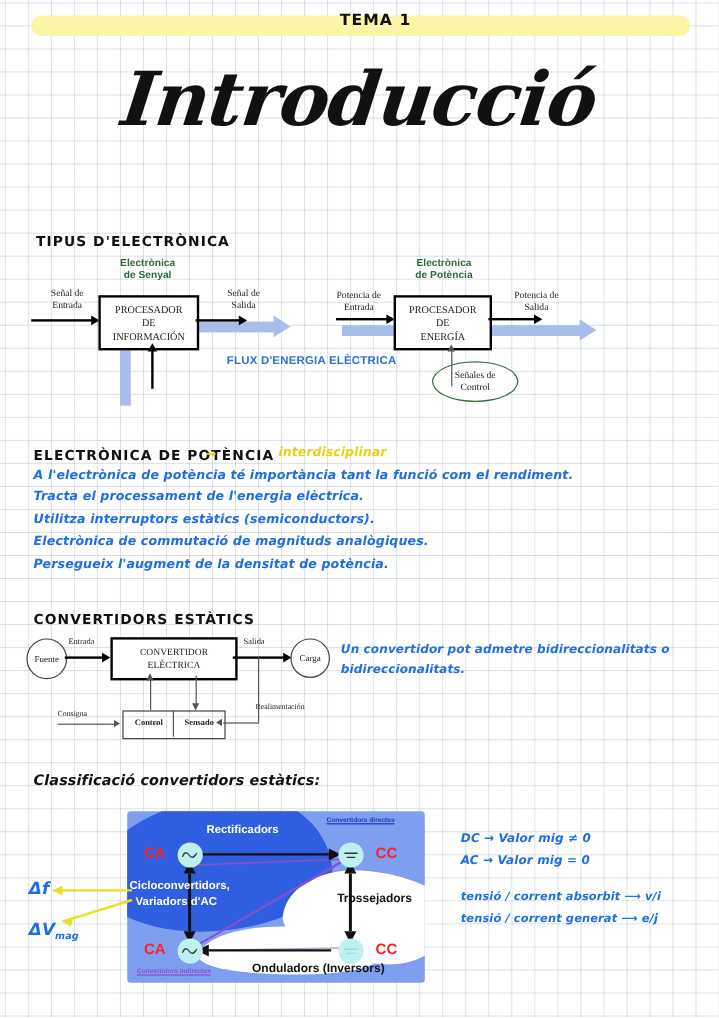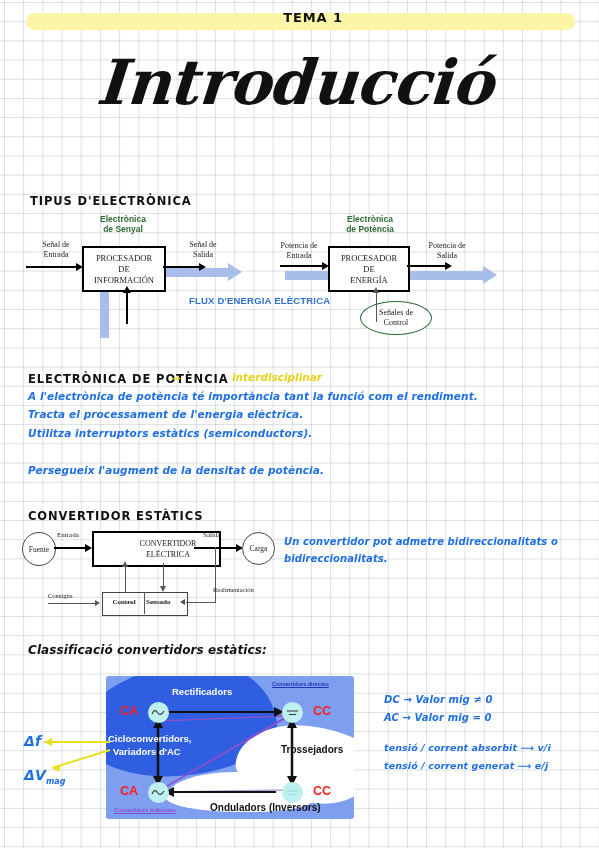--- a/index.html
+++ b/index.html
@@ -231,49 +231,50 @@
   <div class="abs arrowline thin" style="left:376px;top:292px;width:1px;height:30px;"></div>
   <div class="abs" style="left:373px;top:287px;width:0;height:0;border-left:3.5px solid transparent;border-right:3.5px solid transparent;border-bottom:6px solid #555;"></div>
 
   <div class="abs hand-head sec-h" style="left:28px;top:372px;">ELECTRÒNICA DE POTÈNCIA</div>
   <div class="abs hand-yellow" style="left:171px;top:372px;font-size:11px;">→</div>
   <div class="abs hand-yellow" style="left:188px;top:371px;font-size:10.5px;padding-left:44px;">interdisciplinar</div>
 
   <div class="abs hand" style="left:28px;top:390px;font-size:10.5px;">A l'electrònica de potència té importància tant la funció com el rendiment.</div>
   <div class="abs hand" style="left:28px;top:408px;font-size:10.5px;">Tracta el processament de l'energia elèctrica.</div>
   <div class="abs hand" style="left:28px;top:427px;font-size:10.5px;">Utilitza interruptors estàtics (semiconductors).</div>
+  <div class="abs hand" style="left:28px;top:445px;font-size:10.5px;">Electrònica de commutació de magnituds analògiques.</div>
   <div class="abs hand" style="left:28px;top:464px;font-size:10.5px;">Persegueix l'augment de la densitat de potència.</div>
 
-  <div class="abs hand-head sec-h" style="left:28px;top:509px;">CONVERTIDOR ESTÀTICS</div>
+  <div class="abs hand-head sec-h" style="left:28px;top:509px;">CONVERTIDORS ESTÀTICS</div>
 
   <div class="abs circ" style="left:22px;top:532px;width:32px;height:32px;font-size:7.5px;">Fuente</div>
   <div class="abs pr" style="left:57px;top:531px;font-size:7px;">Entrada</div>
   <div class="abs arrowline" style="left:54px;top:547px;width:33px;"></div>
   <div class="abs ahead" style="left:85px;top:544px;"></div>
 
-  <div class="abs box" style="left:92px;top:531px;width:102px;height:32px;font-size:8px;padding-left:23px;">
+  <div class="abs box" style="left:92px;top:531px;width:102px;height:32px;font-size:8px;">
     <div>
       <span>CONVERTIDOR</span><br>
       <span>ELÈCTRICA</span>
     </div>
   </div>
 
   <div class="abs pr" style="left:203px;top:531px;font-size:7px;">Salida</div>
   <div class="abs arrowline" style="left:194px;top:547px;width:44px;"></div>
   <div class="abs ahead" style="left:236px;top:544px;"></div>
   <div class="abs circ" style="left:242px;top:532px;width:31px;height:31px;font-size:7.5px;">Carga</div>
 
   <div class="abs arrowline thin" style="left:215px;top:547px;width:1px;height:55px;"></div>
   <div class="abs arrowline thin" style="left:186px;top:602px;width:30px;"></div>
   <div class="abs ahead thin" style="left:180px;top:599px;transform:rotate(180deg);"></div>
   <div class="abs pr" style="left:213px;top:586px;font-size:6.5px;">Realimentación</div>
 
   <div class="abs thinbox" style="left:102px;top:592px;width:84px;height:22px;"></div>
   <div class="abs pr" style="left:104px;top:598px;width:40px;text-align:center;font-size:7px;font-weight:bold;">Control</div>
-  <div class="abs pr" style="left:146px;top:598px;width:40px;font-size:7px;font-weight:bold;">Sensado</div>
+  <div class="abs pr" style="left:146px;top:598px;width:40px;text-align:center;font-size:7px;font-weight:bold;">Sensado</div>
   <div class="abs arrowline thin" style="left:144px;top:592px;width:1px;height:22px;"></div>
   <div class="abs pr" style="left:126px;top:598px;font-size:7px;">↔</div>
 
   <div class="abs pr" style="left:48px;top:592px;font-size:6.5px;">Consigna</div>
   <div class="abs arrowline thin" style="left:48px;top:603px;width:48px;"></div>
   <div class="abs ahead thin" style="left:95px;top:600px;"></div>
 
   <div class="abs arrowline thin" style="left:125px;top:566px;width:1px;height:26px;"></div>
   <div class="abs" style="left:122px;top:561px;width:0;height:0;border-left:3.5px solid transparent;border-right:3.5px solid transparent;border-bottom:6px solid #555;"></div>
   <div class="abs arrowline thin" style="left:163px;top:563px;width:1px;height:24px;"></div>

